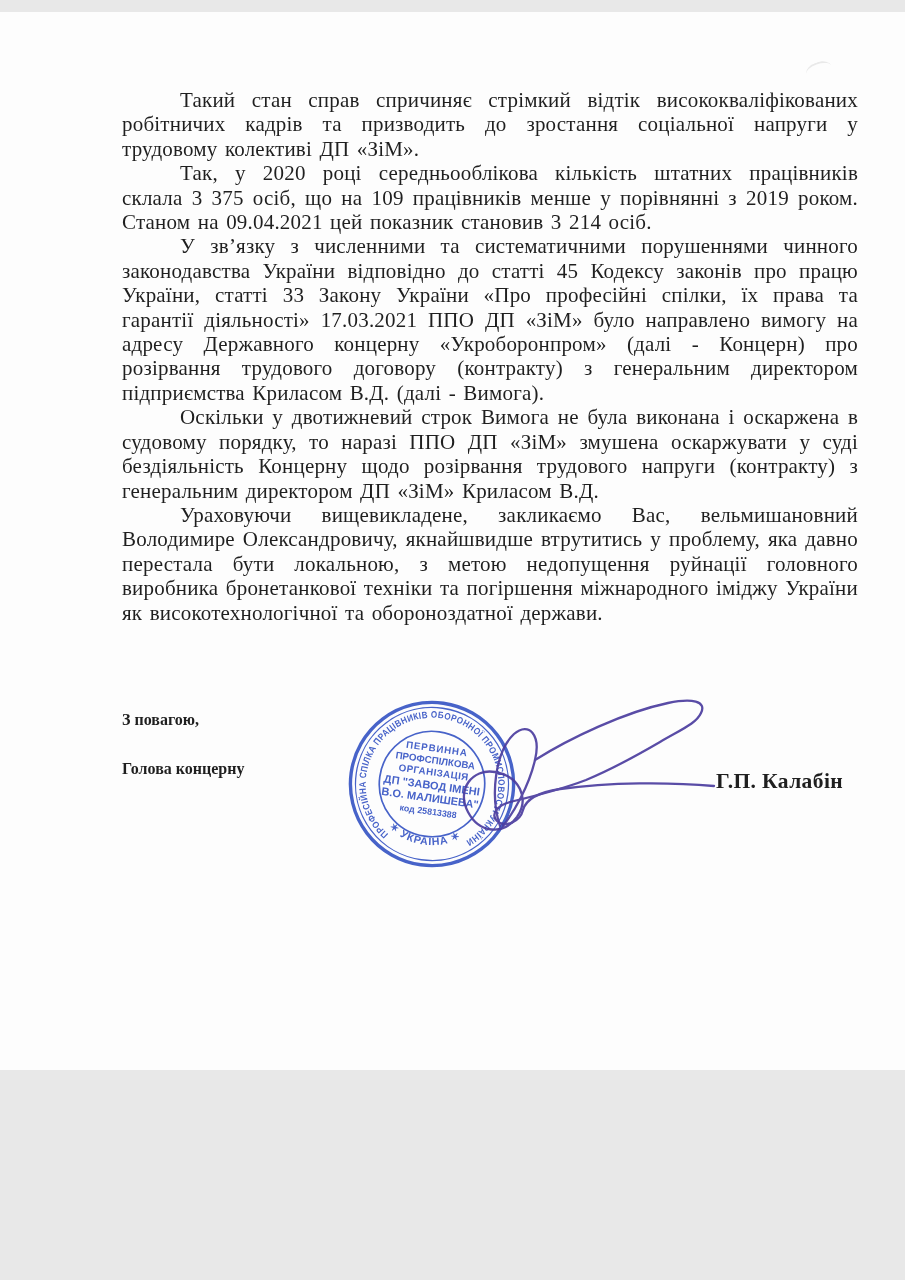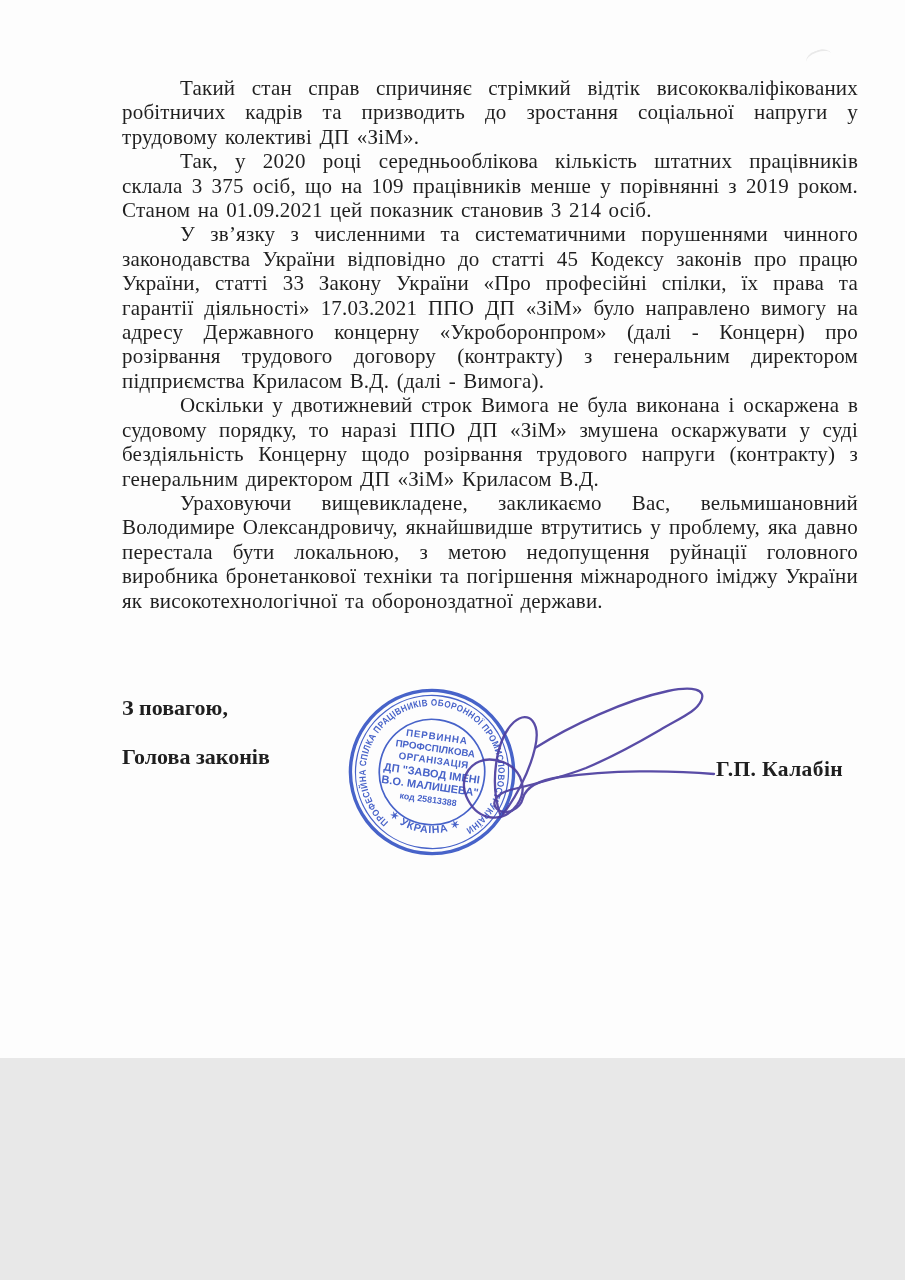--- a/index.html
+++ b/index.html
@@ -4,21 +4,21 @@
 <style>
   html, body { margin: 0; padding: 0; }
   body {
     background: #e8e8e8;
     font-family: "Liberation Serif", serif;
   }
   .page {
     position: relative;
     width: 905px;
     height: 1058px;
-    margin: 0 auto;
+    margin: 12px auto;
     background: #fdfdfd;
     color: #1f1f1f;
     overflow: hidden;
   }
   .letter-body {
     position: absolute;
     left: 122px;
     top: 76px;
     width: 736px;
     font-size: 21px;
@@ -29,21 +29,21 @@
   }
   .letter-body p {
     margin: 0;
     text-indent: 58px;
   }
   .closing {
     position: absolute;
     left: 122px;
     top: 694px;
     font-weight: bold;
-    font-size: 22px;
+    font-size: 16px;
     line-height: 28px;
   }
   .closing .salutation { margin-bottom: 21px; }
   .signer-name {
     position: absolute;
     left: 716px;
     top: 757px;
     font-weight: bold;
     font-size: 21.5px;
     letter-spacing: 0.4px;
@@ -95,29 +95,29 @@
 </style>
 </head>
 <body>
 
 <div class="page" style="background: rgb(253, 253, 253); color: rgb(31, 31, 31);">
 
   <div class="scan-smudge"></div>
 
   <div class="letter-body">
     <p>Такий стан справ спричиняє стрімкий відтік висококваліфікованих робітничих кадрів та призводить до зростання соціальної напруги у трудовому колективі ДП «ЗіМ».</p>
-    <p>Так, у 2020 році середньооблікова кількість штатних працівників склала 3 375 осіб, що на 109 працівників менше у порівнянні з 2019 роком. Станом на 01.09.2021 цей показник становив 3 214 осіб.</p>
+    <p>Так, у 2020 році середньооблікова кількість штатних працівників склала 3 375 осіб, що на 109 працівників менше у порівнянні з 2019 роком. Станом на 09.04.2021 цей показник становив 3 214 осіб.</p>
     <p>У зв’язку з численними та систематичними порушеннями чинного законодавства України відповідно до статті 45 Кодексу законів про працю України, статті 33 Закону України «Про професійні спілки, їх права та гарантії діяльності» 17.03.2021 ППО ДП «ЗіМ» було направлено вимогу на адресу Державного концерну «Укроборонпром» (далі - Концерн) про розірвання трудового договору (контракту) з генеральним директором підприємства Криласом В.Д. (далі - Вимога).</p>
     <p>Оскільки у двотижневий строк Вимога не була виконана і оскаржена в судовому порядку, то наразі ППО ДП «ЗіМ» змушена оскаржувати у суді бездіяльність Концерну щодо розірвання трудового напруги (контракту) з генеральним директором ДП «ЗіМ» Криласом В.Д.</p>
     <p>Ураховуючи вищевикладене, закликаємо Вас, вельмишановний Володимире Олександровичу, якнайшвидше втрутитись у проблему, яка давно перестала бути локальною, з метою недопущення руйнації головного виробника бронетанкової техніки та погіршення міжнародного іміджу України як високотехнологічної та обороноздатної держави.</p>
   </div>
 
   <div class="closing">
     <div class="salutation">З повагою,</div>
-    <div>Голова законів</div>
+    <div>Голова концерну</div>
   </div>
 
   <div class="stamp-wrap">
     <svg width="170" height="170" viewBox="0 0 200 200">
       <defs>
         <path id="arcTop" d="M 57.5 165.4 A 78 78 0 1 1 142.5 165.4" fill="none"></path>
         <path id="arcBottom" d="M 49.1 150.9 A 72 72 0 0 0 150.9 150.9" fill="none"></path>
       </defs>
       <circle cx="100" cy="100" r="96" fill="none" stroke-width="4" stroke="#2f4ec2"></circle>
       <circle cx="100" cy="100" r="90" fill="none" stroke-width="1.5" stroke="#2f4ec2"></circle>

